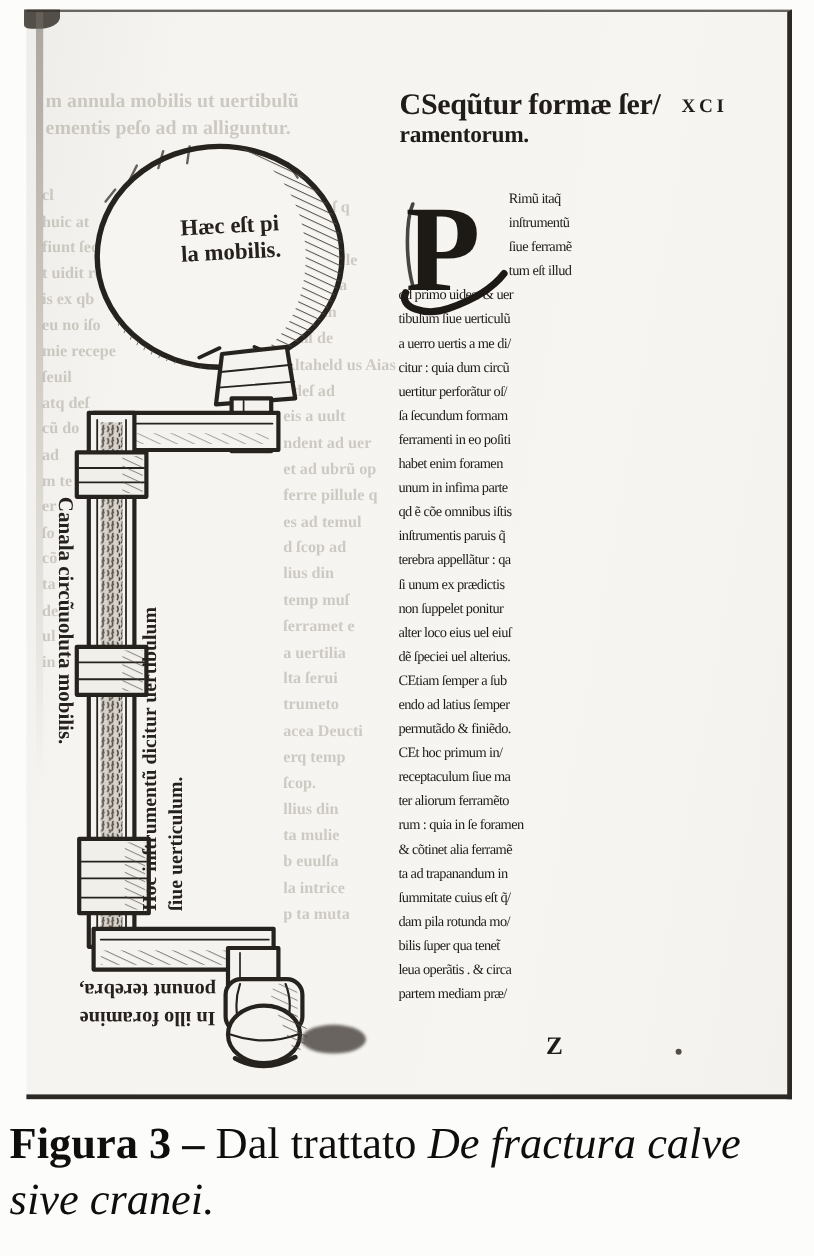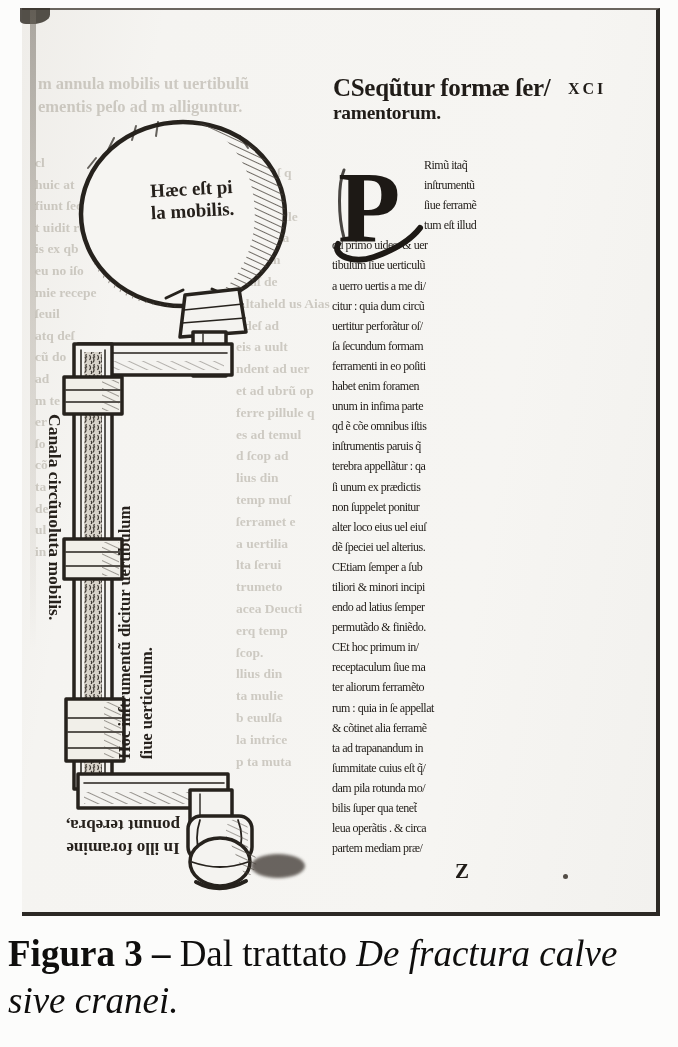--- a/index.html
+++ b/index.html
@@ -154,27 +154,26 @@
       <div class="tline">habet enim foramen</div>
       <div class="tline">unum in infima parte</div>
       <div class="tline">qd ẽ cõe omnibus iſtis</div>
       <div class="tline">inſtrumentis paruis q̃</div>
       <div class="tline">terebra appellãtur : qa</div>
       <div class="tline">ſi unum ex prædictis</div>
       <div class="tline">non ſuppelet ponitur</div>
       <div class="tline">alter loco eius uel eiuſ</div>
       <div class="tline">dẽ ſpeciei uel alterius.</div>
       <div class="tline">CEtiam ſemper a ſub</div>
-      <div class="tline">tiliori &amp; minori incipi</div>
       <div class="tline">endo ad latius ſemper</div>
       <div class="tline">permutãdo &amp; finiẽdo.</div>
       <div class="tline">CEt hoc primum in/</div>
       <div class="tline">receptaculum ſiue ma</div>
       <div class="tline">ter aliorum ferramẽto</div>
-      <div class="tline">rum : quia in ſe appellat</div>
+      <div class="tline">rum : quia in ſe foramen</div>
       <div class="tline">&amp; cõtinet alia ferramẽ</div>
       <div class="tline">ta ad trapanandum in</div>
       <div class="tline">ſummitate cuius eſt q̃/</div>
       <div class="tline">dam pila rotunda mo/</div>
       <div class="tline">bilis ſuper qua tenet̃</div>
       <div class="tline">leua operãtis . &amp; circa</div>
       <div class="tline">partem mediam præ/</div>
     </div>
   <div class="catchword">Z</div>
   <div class="speck"></div>

